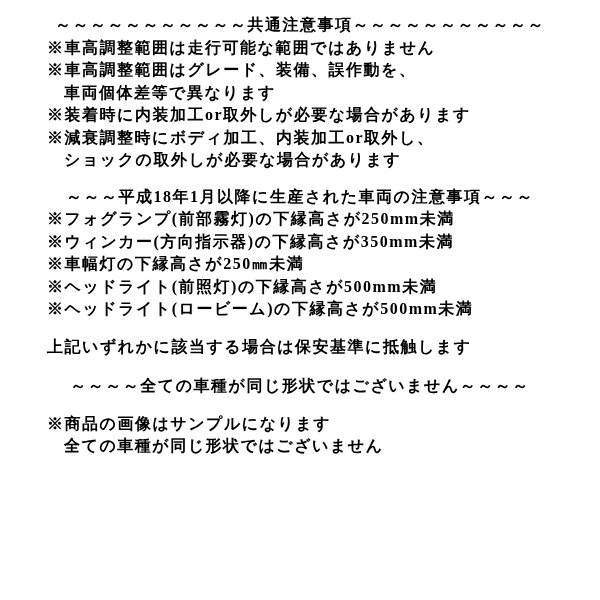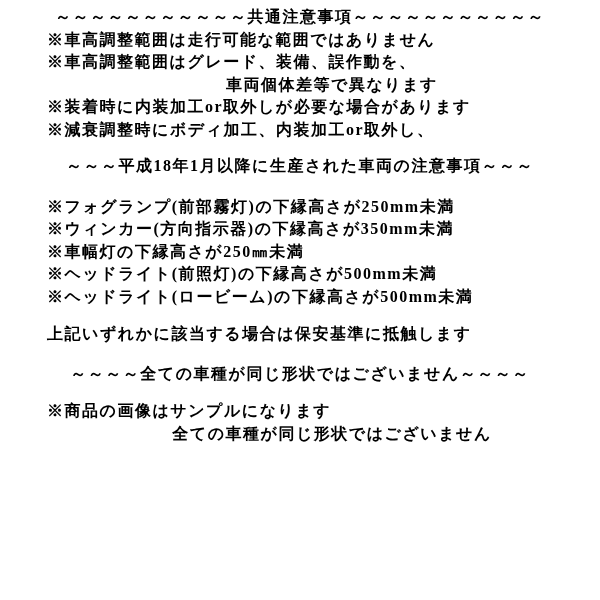--- a/index.html
+++ b/index.html
@@ -13,57 +13,57 @@
     height: 600px;
     background: #ffffff;
     color: #000000;
     font-family: "Liberation Serif", "DejaVu Serif", serif;
     font-weight: bold;
     font-size: 16px;
     line-height: 22.5px;
     letter-spacing: 1.5px;
     overflow: hidden;
     box-sizing: border-box;
-    padding-top: 6px;
+    padding-top: 14px;
   }
   .hdr {
     text-align: center;
     white-space: nowrap;
   }
   .hdr-common   { margin-top: 0; }
   .hdr-heisei   { margin-top: 14px; text-align: center; }
   .hdr-safety   { margin-top: 17px; }
   .sec          { margin: 0; }
   .sec-common   { }
-  .sec-lamps    { margin-top: 18px; }
+  .sec-lamps    { }
   .sec-conclusion { margin-top: 15px; }
   .sec-safety   { margin-top: 20px; }
   .sec-sample   { margin-top: 15px; }
   .line {
     padding-left: 47px;
     white-space: nowrap;
   }
   .line.indent {
     padding-left: 64px;
-    text-align: center;
   }
 </style>
 </head>
 <body>
 
 <div class="page">
 
   <div class="hdr hdr-common">～～～～～～～～～～～共通注意事項～～～～～～～～～～～</div>
 
   <div class="sec sec-common">
     <div class="line">※車高調整範囲は走行可能な範囲ではありません</div>
     <div class="line">※車高調整範囲はグレード、装備、誤作動を、</div>
     <div class="line indent">車両個体差等で異なります</div>
     <div class="line">※装着時に内装加工or取外しが必要な場合があります</div>
     <div class="line">※減衰調整時にボディ加工、内装加工or取外し、</div>
+    <div class="line indent">ショックの取外しが必要な場合があります</div>
   </div>
 
   <div class="hdr hdr-heisei">～～～平成18年1月以降に生産された車両の注意事項～～～</div>
 
   <div class="sec sec-lamps">
     <div class="line">※フォグランプ(前部霧灯)の下縁高さが250mm未満</div>
     <div class="line">※ウィンカー(方向指示器)の下縁高さが350mm未満</div>
     <div class="line">※車幅灯の下縁高さが250㎜未満</div>
     <div class="line">※ヘッドライト(前照灯)の下縁高さが500mm未満</div>
     <div class="line">※ヘッドライト(ロービーム)の下縁高さが500mm未満</div>

